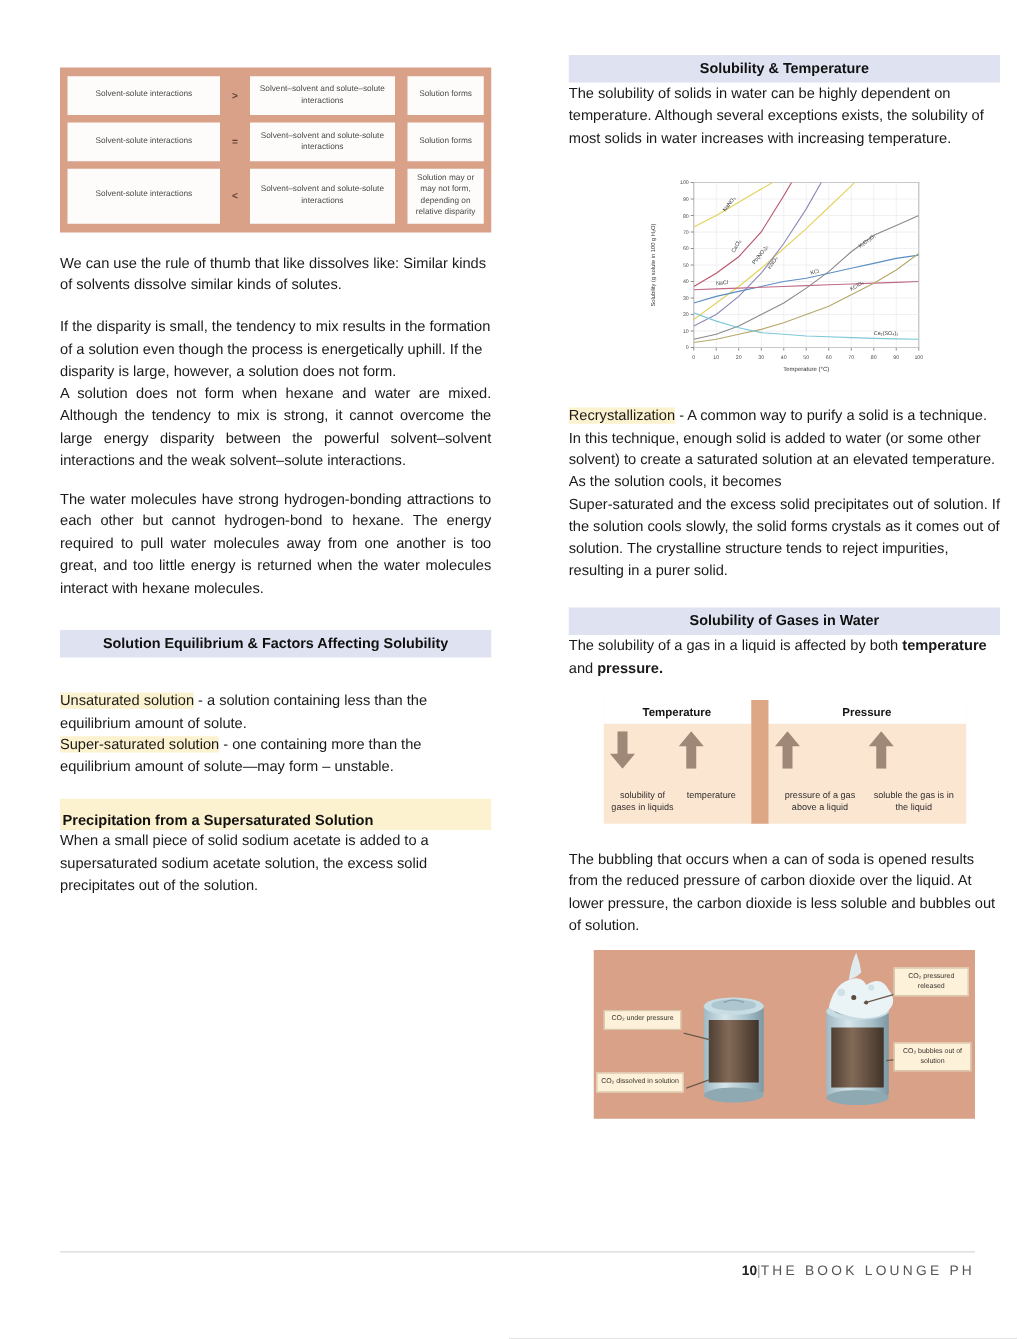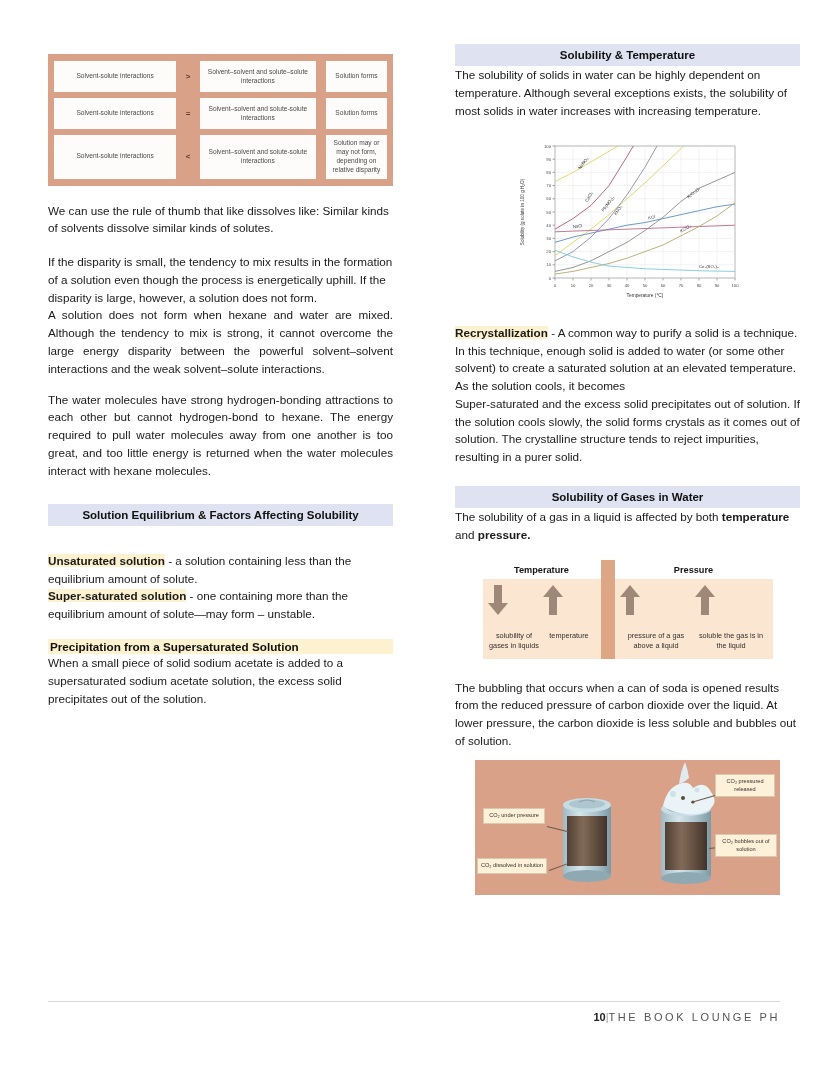--- a/index.html
+++ b/index.html
@@ -15,22 +15,22 @@
   .bar-blue{background:#dfe2f0;}
 
   p.body{font-size:11.7px;line-height:1.52;color:#1a1a1a;margin:0 0 0 0;}
   p.just{text-align:justify;}
   .gap10{height:10px;}
   .gap13{height:13px;}
   .gap16{height:16px;}
   .gap20{height:20px;}
   .gap24{height:24px;}
 
-  .hl{background:#fdf2cf;font-weight:bold;}
-  .hlbar{background:#fdf2cf;font-weight:bold;font-size:11.7px;display:block;padding:1px 0 1px 2px;color:#111;}
+  .hl{background:#fdf2cf;font-weight:normal;}
+  .hlbar{background:#fdf2cf;font-weight:bold;font-size:11.7px;display:block;padding:11px 0 1px 2px;color:#111;}
   b.bd{font-weight:bold;}
 
   
   .fig-relint{background:#d8a188;padding:7px 6px;display:flex;flex-direction:column;gap:6px;}
   .ri-row{display:flex;align-items:stretch;gap:0;}
   .ri-cell{background:#fdfcfa;color:#4a4a4a;font-size:6.6px;text-align:center;display:flex;align-items:center;justify-content:center;line-height:1.35;padding:4px 3px;box-sizing:border-box;}
   .ri-a{width:124px;min-height:31px;}
   .ri-op{width:24px;display:flex;align-items:center;justify-content:center;color:#5c4038;font-size:8px;font-weight:bold;}
   .ri-b{width:118px;min-height:31px;}
   .ri-sp{width:10px;}

